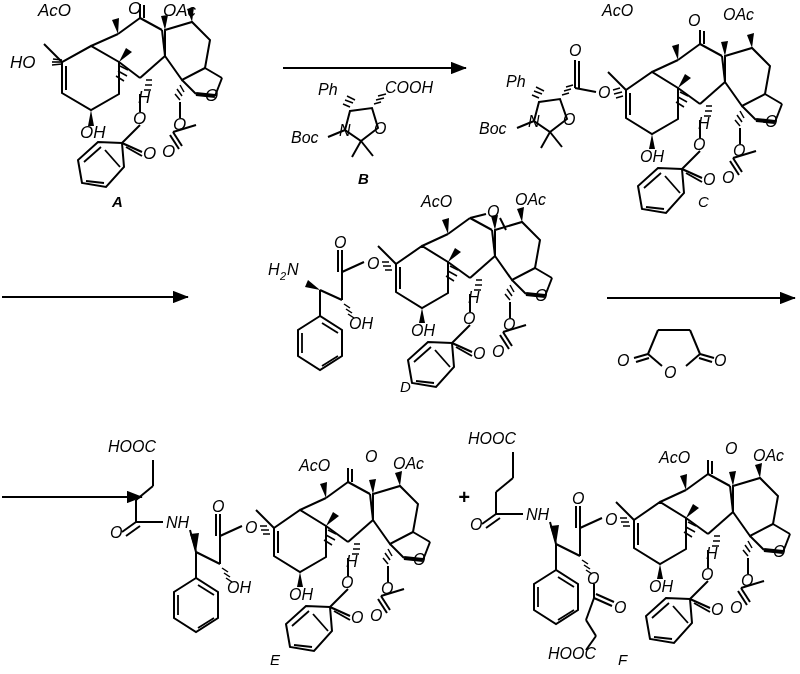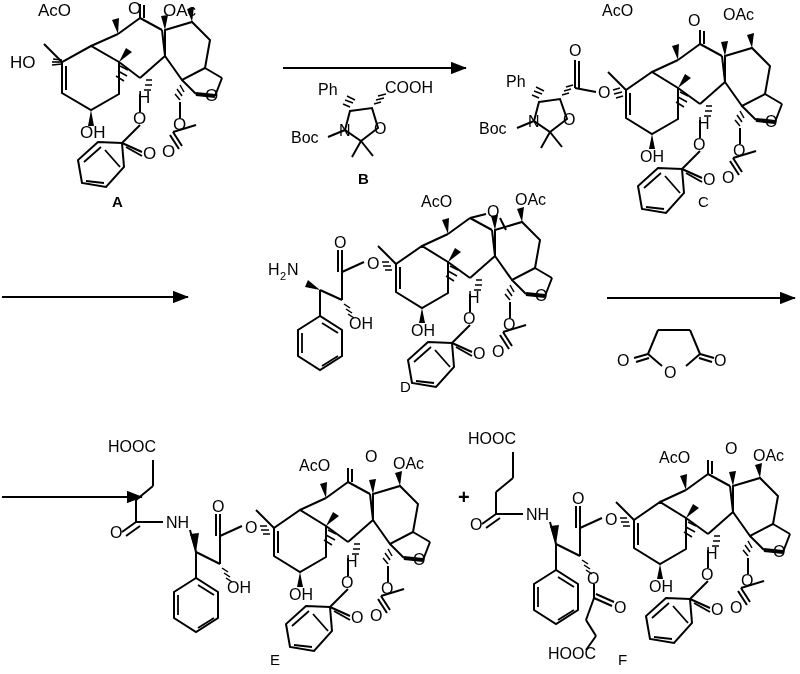--- a/index.html
+++ b/index.html
@@ -1,18 +1,18 @@
 <!DOCTYPE html>
 <html><head>
 <meta charset="utf-8">
 <style>
   html,body{margin:0;padding:0;background:#fff;}
   body{width:800px;height:674px;position:relative;overflow:hidden;
        font-family:"Liberation Sans", sans-serif; color:#000;}
-  #scheme{position:absolute;left:0;top:0;width:800px;height:674px;}
+  #scheme{position:absolute;left:0;top:0;width:800px;height:674px;font-style:italic;}
   svg{position:absolute;left:0;top:0;}
   text{font-family:"Liberation Sans", sans-serif;fill:#000;}
 </style>
 </head>
 <body>
 
 <div id="scheme">
 
 <svg width="800" height="674" viewBox="0 0 800 674">
   <defs>

